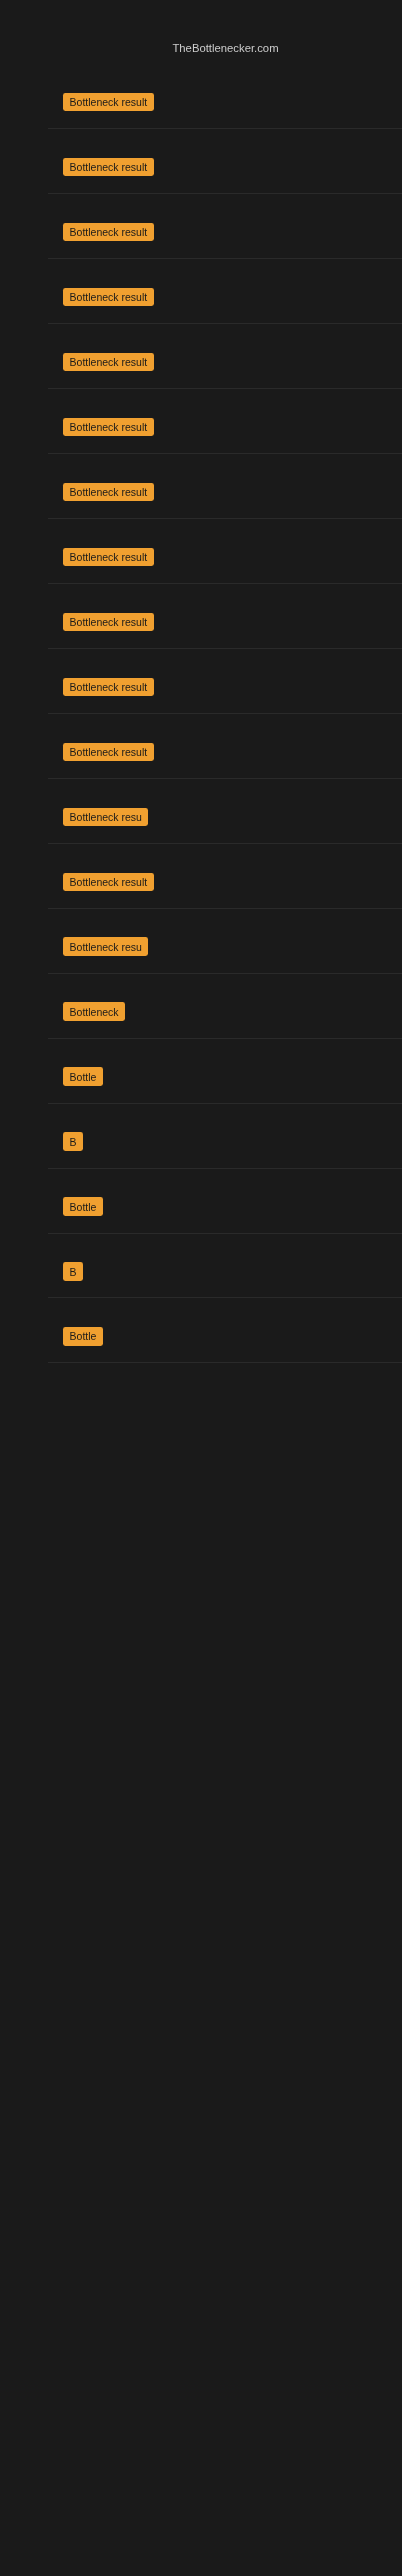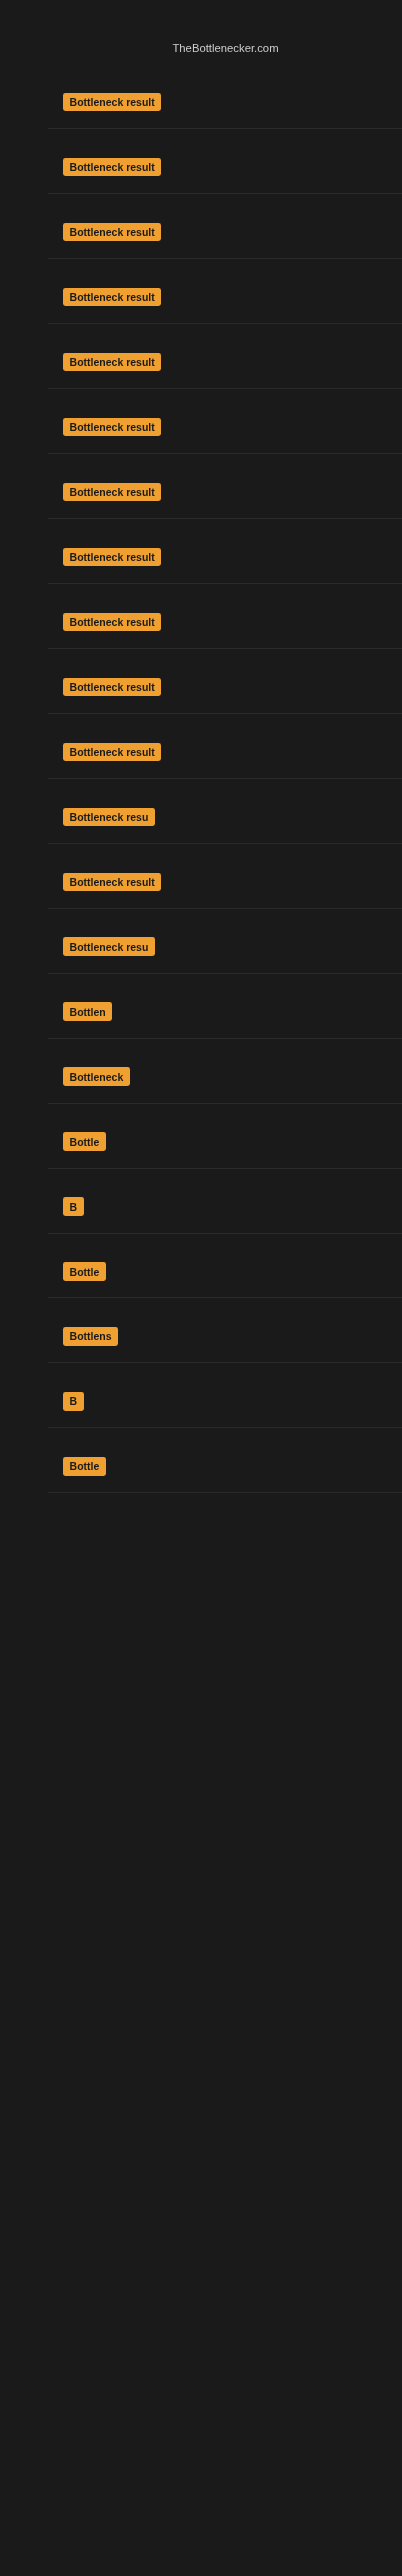--- a/index.html
+++ b/index.html
@@ -22,21 +22,21 @@
       font-size: 11.3px;
       padding: 6.4px 0 9.7px 0;
       font-weight: normal;
     }
 
     .bottleneck-badge {
       display: inline-block;
       background-color: #f0a030;
       color: #1a1a1a;
       font-size: 10.5px;
-      font-weight: bold;
+      font-weight: normal;
       padding: 3.2px 6.4px;
       border-radius: 2.4px;
       white-space: nowrap;
       overflow: hidden;
     }
 
     .row {
       padding: 4.8px 3.2px;
       border-bottom: 0.8px solid #2a2a2a;
       display: flex;
@@ -87,37 +87,31 @@
     <div class="row">
       <span class="bottleneck-badge">Bottleneck resu</span>
     </div>
     <div class="row">
       <span class="bottleneck-badge">Bottleneck result</span>
     </div>
     <div class="row">
       <span class="bottleneck-badge">Bottleneck resu</span>
     </div>
     <div class="row">
-      <span class="bottleneck-badge">Bottlen</span>
-    </div>
-    <div class="row">
       <span class="bottleneck-badge">Bottleneck</span>
     </div>
     <div class="row">
       <span class="bottleneck-badge">Bottle</span>
     </div>
     <div class="row">
       <span class="bottleneck-badge">B</span>
     </div>
     <div class="row">
       <span class="bottleneck-badge">Bottle</span>
     </div>
     <div class="row">
-      <span class="bottleneck-badge">Bottlens</span>
-    </div>
-    <div class="row">
       <span class="bottleneck-badge">B</span>
     </div>
     <div class="row">
       <span class="bottleneck-badge">Bottle</span>
     </div>
   </div>
 
 
 </body></html>

